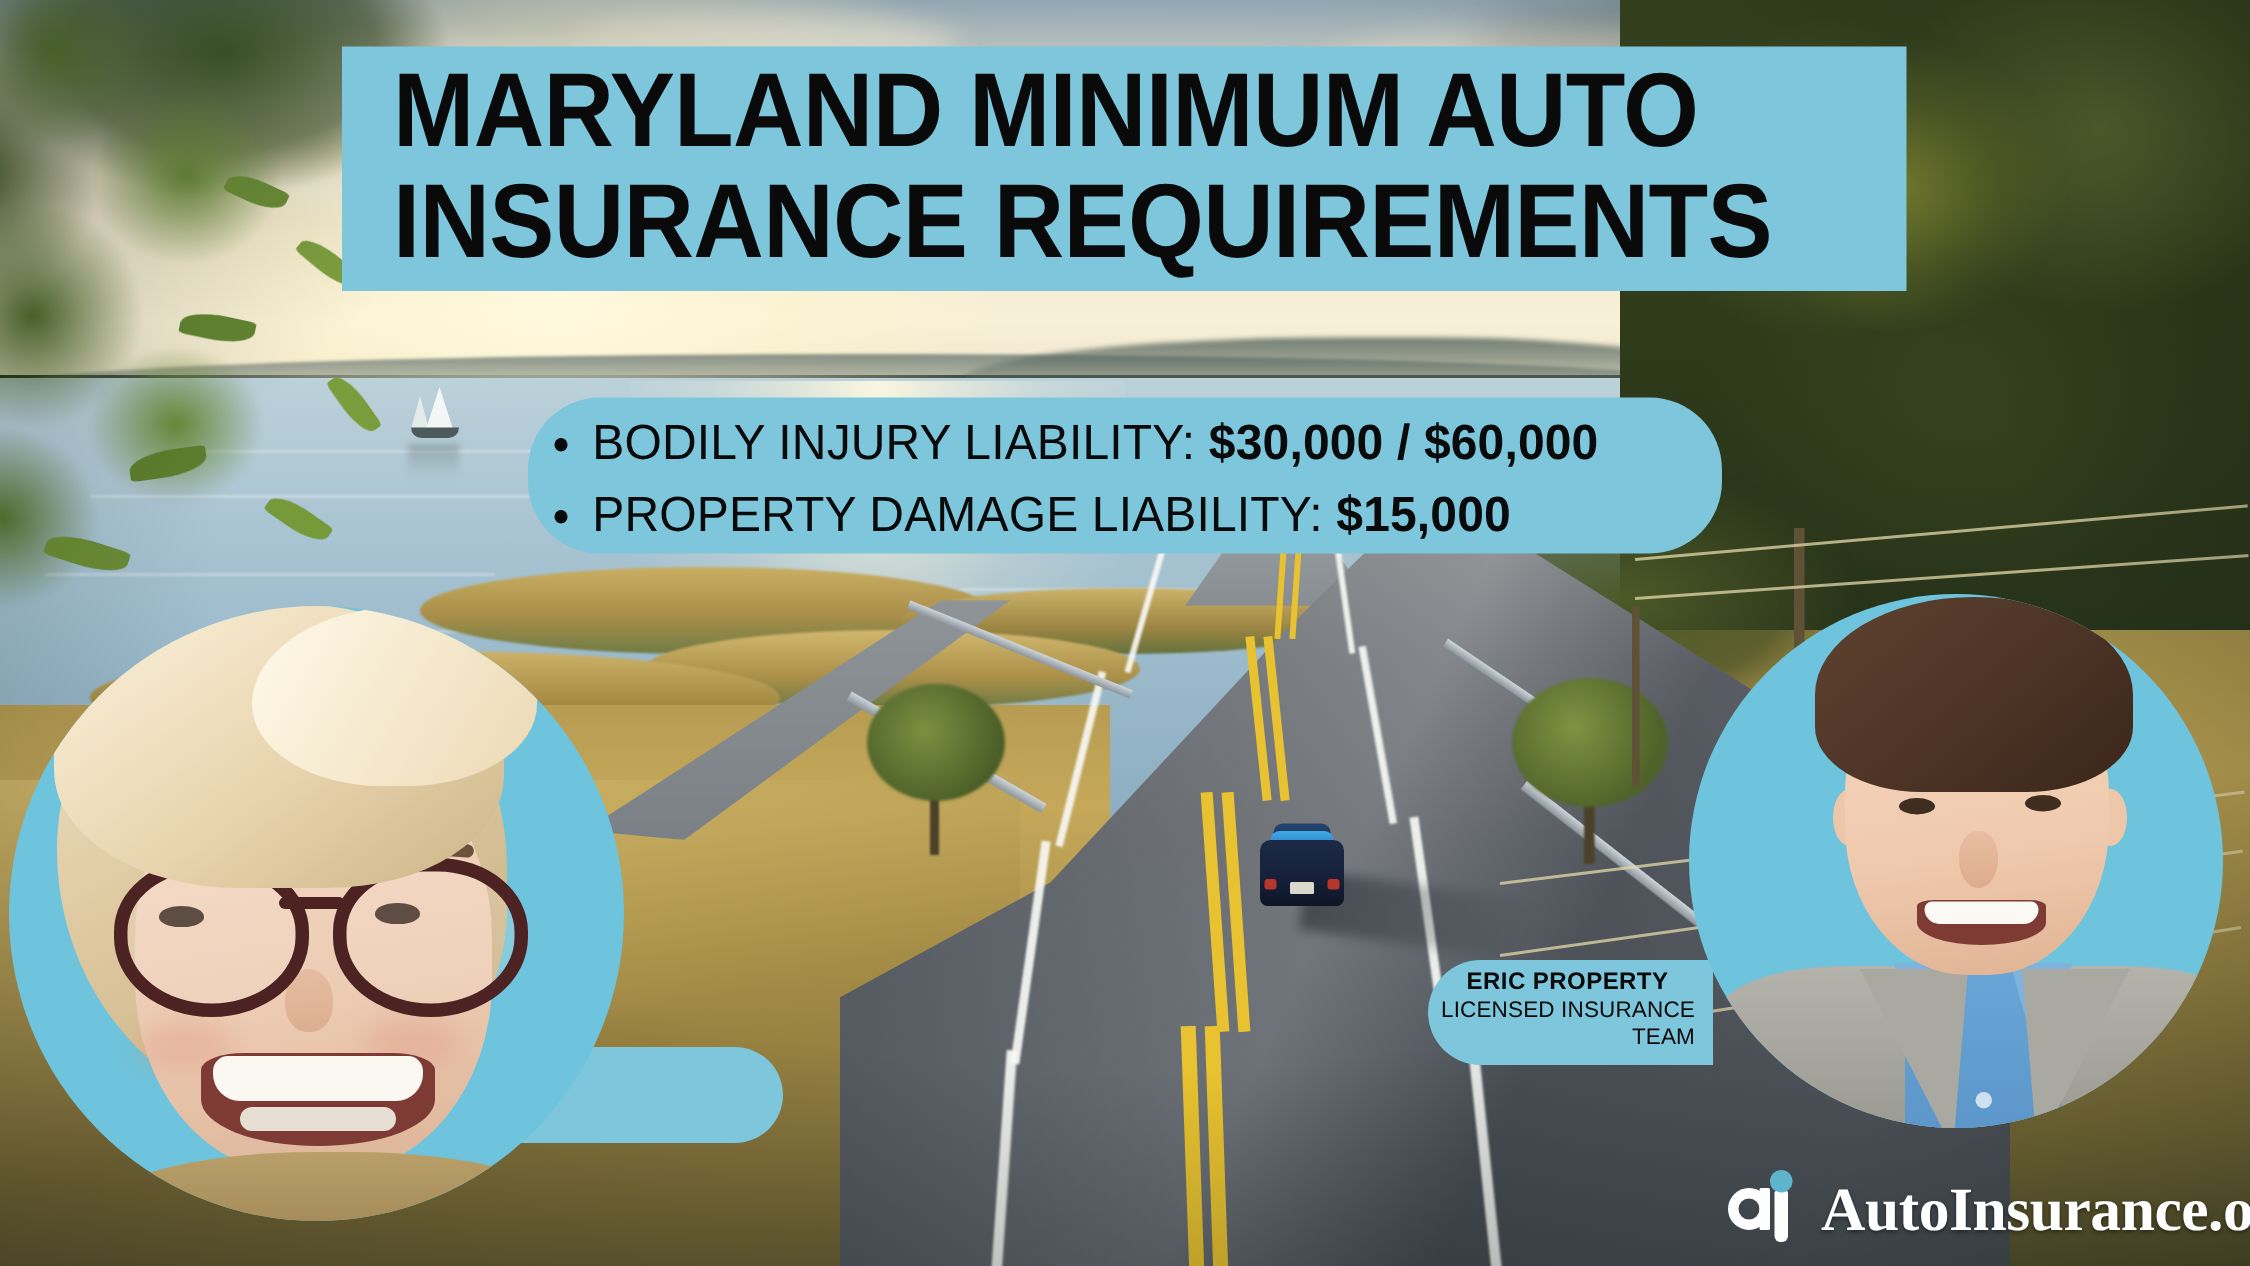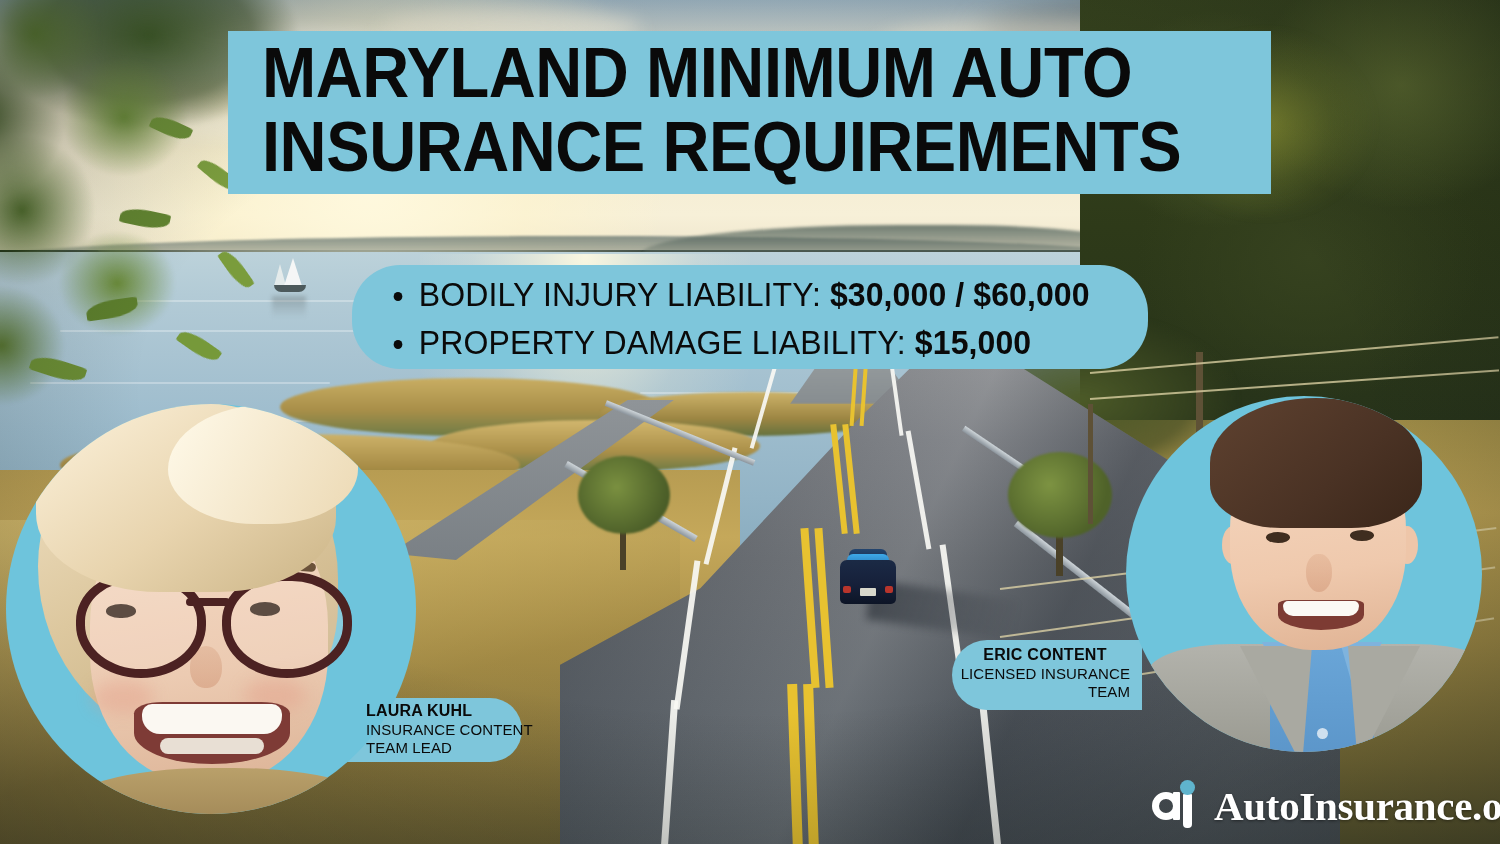--- a/index.html
+++ b/index.html
@@ -149,21 +149,21 @@
 
   
   .title-band{position:absolute;left:228px;top:31px;width:1043px;height:163px;background:#7ec6db;}
   .title-text{position:absolute;left:262px;top:36px;width:1000px;
       font-family:"Liberation Sans",sans-serif;font-weight:bold;color:#0a0a0a;
       font-size:70px;line-height:74px;letter-spacing:-0.5px;
       transform:scaleX(.93);transform-origin:left top;white-space:nowrap;}
 
   .bullet-plate{position:absolute;left:352px;top:265px;width:796px;height:104px;
       background:#7ec6db;border-radius:48px;}
-  .bullets{position:absolute;left:382px;top:271px;width:790px;margin:0;padding:0;list-style:none;}
+  .bullets{position:absolute;left:358px;top:271px;width:790px;margin:0;padding:0;list-style:none;}
   .bullets li{position:relative;padding-left:38px;color:#0a0a0a;
       font-size:33px;line-height:48px;font-weight:300;letter-spacing:.1px;white-space:nowrap;
       transform:scaleX(.97);transform-origin:left center;}
   .bullets li::before{content:"";position:absolute;left:12px;top:21px;width:9px;height:9px;border-radius:50%;background:#0a0a0a;}
   .bullets b{font-weight:bold;}
 
   
   .portrait{position:absolute;border-radius:50%;background:#6ec4dc;overflow:hidden;}
   .p-left{left:6px;top:404px;width:410px;height:410px;}
   .p-right{left:1126px;top:396px;width:356px;height:356px;}
@@ -437,28 +437,23 @@
       <div class="eye l"></div>
         <div class="eye r"></div>
       <div class="nose"></div>
       <div class="mouth">
           <div class="teeth"></div>
         </div>
       <div class="hair"></div>
     </div>
   </div>
 
-  <div class="laura-text">
-    <div class="nm">LAURA KUHL</div>
-    <div class="rl">INSURANCE CONTENT</div>
-    <div class="rl">TEAM LEAD</div>
-  </div>
 
   <div class="eric-text">
-    <div class="nm">ERIC CONTENT</div>
+    <div class="nm">ERIC PROPERTY</div>
     <div class="rl">LICENSED INSURANCE</div>
     <div class="rl">TEAM</div>
   </div>
 
   <div class="logo">
     <div class="logo-mark">
       <div class="a-ring"></div>
         <div class="a-stem"></div>
       <div class="i-stem"></div>
         <div class="i-dot"></div>

